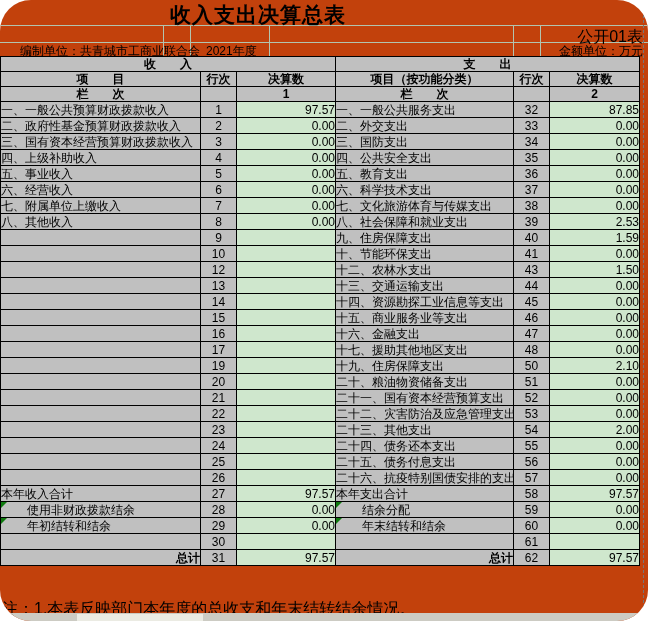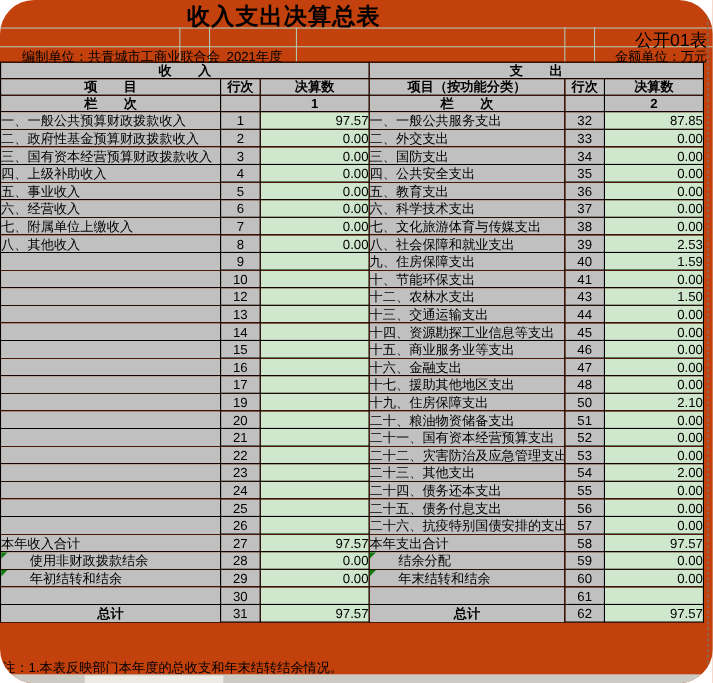--- a/index.html
+++ b/index.html
@@ -37,23 +37,23 @@
   tr.h3 td { font-weight:bold; }
   tbody tr { height:16px; }
   td.item { background:#c0c0c0; text-align:left; padding-left:2px; position:relative; }
   td.line { background:#c0c0c0; text-align:center; }
   td.val  { background:#cfe7cd; text-align:right; padding-right:3px; }
   tr.indent-marker td.item { padding-left:26px; }
   tr.indent-marker td.item::before {
     content:""; position:absolute; left:0; top:0; width:0; height:0;
     border-top:6px solid #0e7a0e; border-right:6px solid transparent;
   }
-  tr.grand td.item { font-weight:bold; text-align:center; padding-left:0; }
-
-  .note { position:absolute; left:2px; top:599px; font-size:12px; }
+  tr.grand td.item { font-weight:bold; text-align:right; padding-left:0; }
+
+  .note { position:absolute; left:2px; top:599px; font-size:16px; }
   .print-boundary {
     position:absolute; left:643px; top:0; height:613px; width:0;
     border-left:1px dashed #777;
   }
   .bottom-strip {
     position:absolute; left:0; top:613px; width:648px; height:8px;
     background:#cccbc3;
   }
   .bottom-strip .tab-box {
     position:absolute; left:77px; top:1px; width:126px; height:7px;

